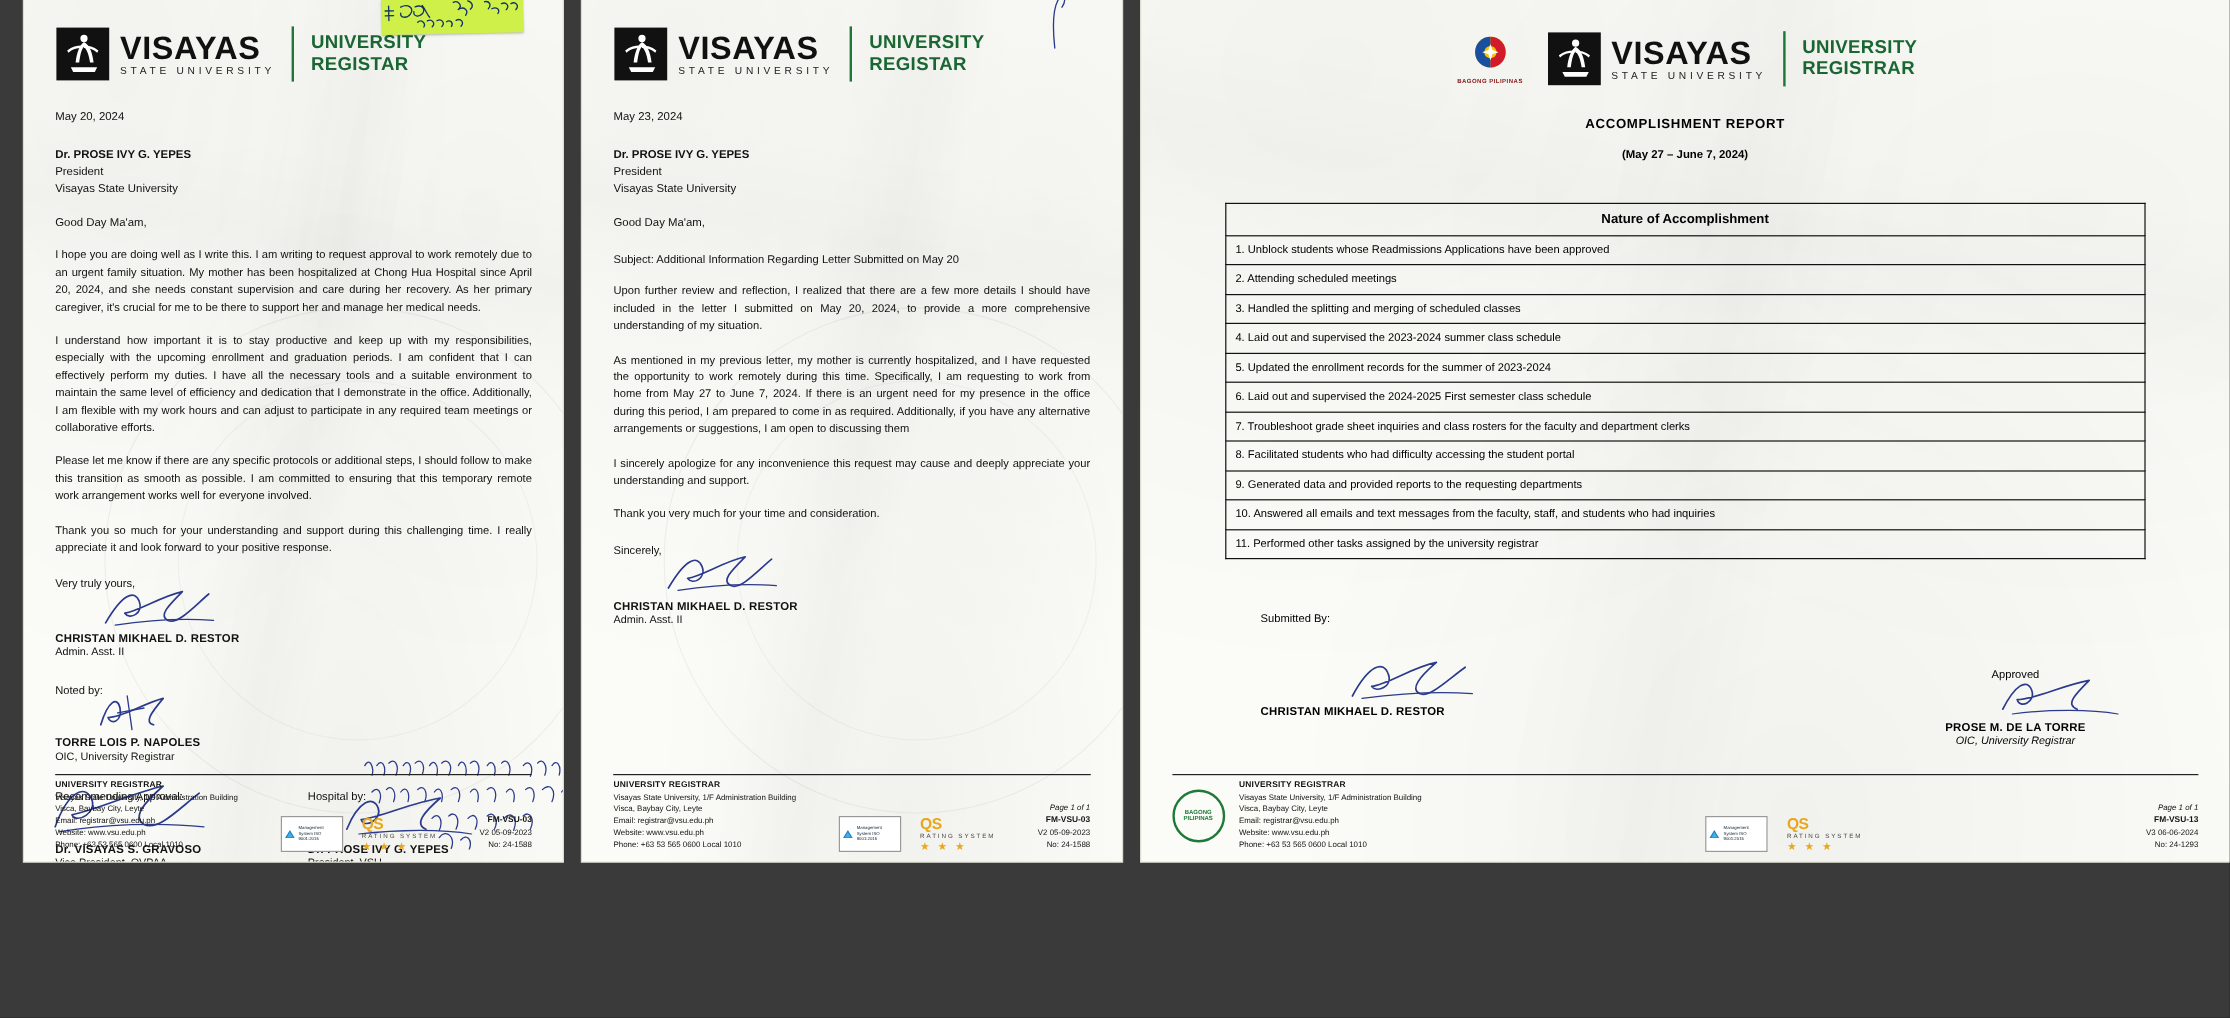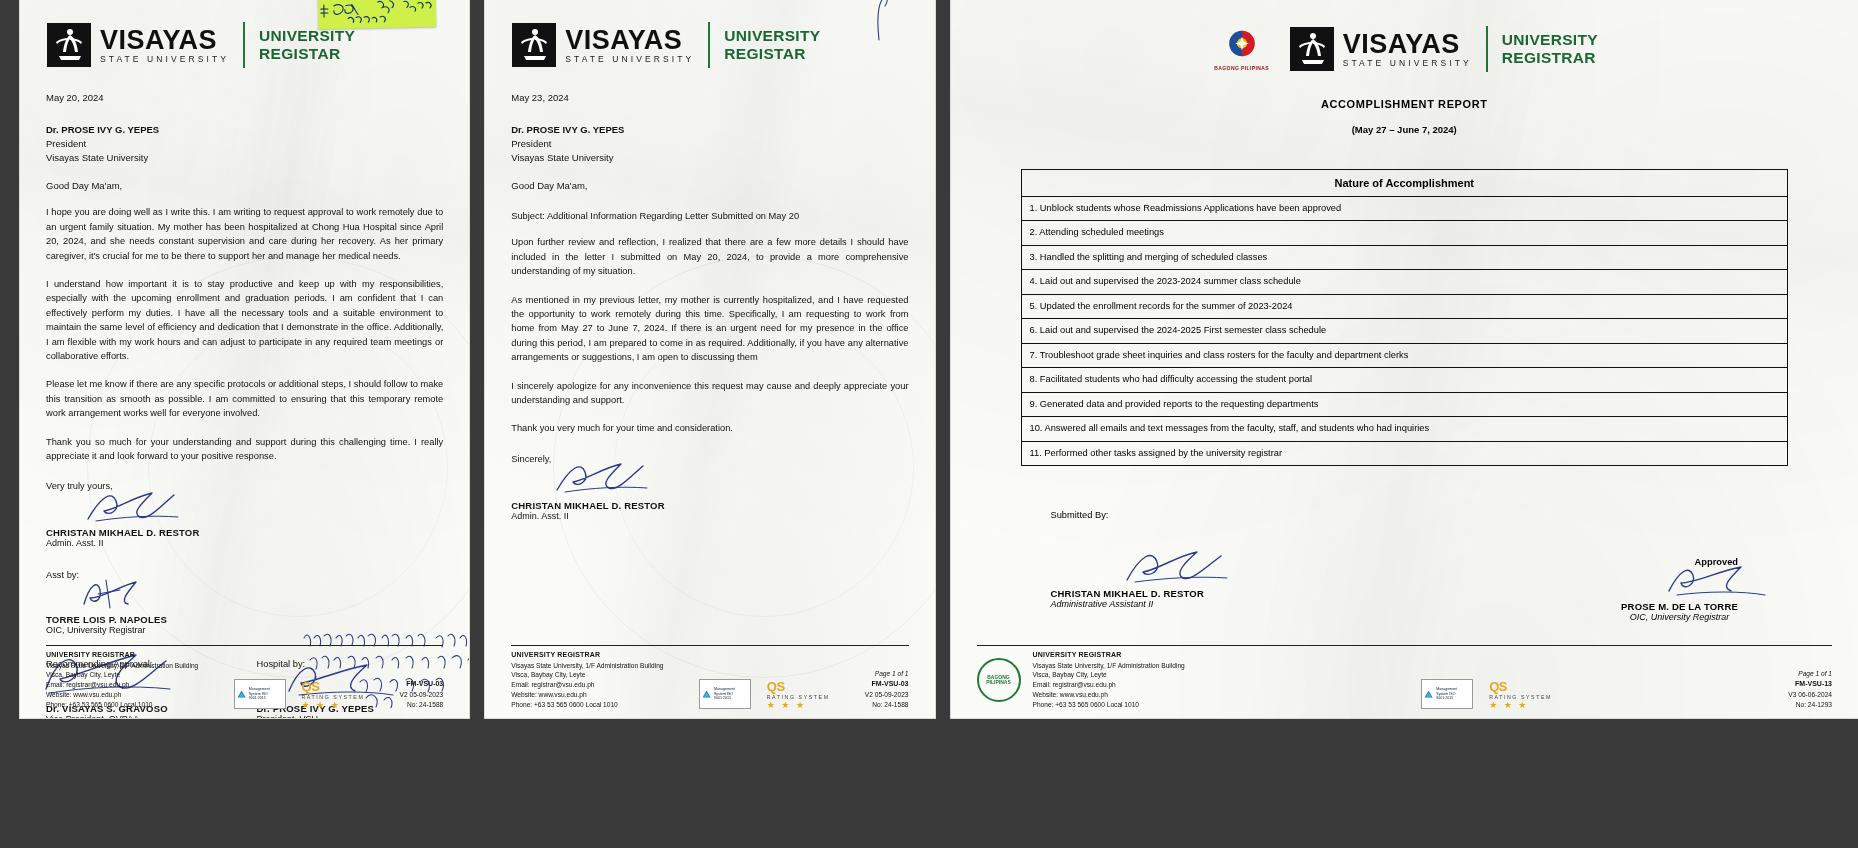--- a/index.html
+++ b/index.html
@@ -62,21 +62,21 @@
   .two-col{display:flex;justify-content:space-between;margin-top:24px;}
   .col{width:47%;position:relative;}
   .lbl{font-size:9.3px;}
 
   
   .footer{position:absolute;left:0;right:0;bottom:0;padding:0 26px 8px 26px;}
   .fline{height:1px;background:#222;margin-bottom:4px;}
   .fwrap{display:flex;align-items:flex-end;justify-content:space-between;}
   .faddr{font-size:6.6px;line-height:1.5;color:#111;}
   .faddr b{font-size:7px;letter-spacing:.2px;}
-  .fmarks{display:flex;align-items:flex-start;gap:16px;}
+  .fmarks{display:flex;align-items:flex-end;gap:16px;}
   .badge-iso{width:52px;height:30px;border:1px solid #9a9a9a;display:flex;align-items:center;gap:3px;padding:2px;box-sizing:border-box;background:#fff;}
   .badge-iso .tri{width:16px;height:16px;}
   .badge-iso .t{font-size:3.6px;line-height:1.25;color:#123;}
   .stars{text-align:left;}
   .stars .qs{font-size:13px;font-weight:bold;color:#e8a71c;letter-spacing:-.5px;}
   .stars .rt{font-size:5.2px;letter-spacing:1.6px;color:#444;}
   .stars .row{color:#e8a71c;font-size:9px;letter-spacing:2px;}
   .fmeta{text-align:right;font-size:6.6px;line-height:1.55;color:#111;}
   .fmeta .it{font-style:italic;}
   .fmeta b{font-size:7px;}
@@ -86,21 +86,21 @@
   
   .rep-title{text-align:center;font-weight:bold;font-size:11px;letter-spacing:.6px;margin-top:26px;}
   .rep-sub{text-align:center;font-weight:bold;font-size:9.5px;margin-top:14px;}
   table.acc{width:calc(100% - 140px);margin:34px 70px 0 70px;border-collapse:collapse;}
   table.acc th{border:1px solid #111;font-size:11px;padding:7px 4px;text-align:center;font-weight:bold;}
   table.acc td{border:1px solid #111;font-size:9.3px;padding:5px 8px;line-height:1.45;}
 
   .submitted{margin:44px 0 0 100px;font-size:9.3px;}
   .rep-sig{margin:34px 0 0 100px;position:relative;}
   .rep-approve{position:absolute;right:120px;bottom:96px;text-align:center;}
-  .rep-approve .lbl{text-align:right;font-weight:bold;}
+  .rep-approve .lbl{text-align:center;}
 
   
   .sticky{position:absolute;left:298px;top:-2px;width:118px;height:30px;background:#cff048;transform:rotate(-1.2deg);box-shadow:0 1px 2px rgba(0,0,0,.25);}
   .sticky .hw{position:absolute;inset:0;}
   .note-blue{position:absolute;left:280px;bottom:10px;width:210px;height:84px;}
   .note-blue svg *{stroke:#2b3a8c;}
 </style>
 </head>
 <body>
 
@@ -172,21 +172,21 @@
             <path d="M14 34 C40 30 70 28 96 30" stroke-width="1"></path>
           </svg>
         </div>
       </div>
       <div class="sig-block">
         <div class="sig-name">CHRISTAN MIKHAEL D. RESTOR</div>
         <div class="sig-title">Admin. Asst. II</div>
       </div>
 
       <div style="margin-top:22px;position:relative;">
-        <div class="lbl">Asst by:</div>
+        <div class="lbl">Noted by:</div>
         <div class="sig-space">
           <div class="ink" style="left:30px;top:-6px;">
             <svg width="110" height="40" viewBox="0 0 110 40">
               <path d="M8 30 C14 10 22 6 24 16 C26 28 16 30 14 24 C26 24 44 12 60 8 C50 20 44 28 52 30" stroke-width="1.4"></path>
               <path d="M30 6 L34 34 M22 20 L44 16" stroke-width="1.1"></path>
             </svg>
           </div>
         </div>
         <div class="sig-name">TORRE LOIS P. NAPOLES</div>
         <div class="sig-title">OIC, University Registrar</div>
@@ -457,21 +457,20 @@
     <div class="rep-sig">
       <div class="sig-space">
         <div class="ink" style="left:70px;top:-8px;">
           <svg width="130" height="44" viewBox="0 0 130 44">
             <path d="M6 34 C20 8 32 4 36 16 C40 26 26 32 22 26 C36 24 56 10 76 6 C62 18 54 28 62 32 C70 36 86 20 100 10" stroke-width="1.4"></path>
             <path d="M14 36 C44 32 78 30 106 32" stroke-width="1"></path>
           </svg>
         </div>
       </div>
       <div class="sig-name">CHRISTAN MIKHAEL D. RESTOR</div>
-      <div class="sig-title i">Administrative Assistant II</div>
     </div>
 
     <div class="rep-approve">
       <div class="lbl">Approved</div>
       <div class="sig-space">
         <div class="ink" style="left:40px;top:-8px;">
           <svg width="120" height="42" viewBox="0 0 120 42">
             <path d="M8 32 C18 12 28 6 32 16 C36 26 22 32 20 24 C34 24 58 12 80 8 C68 20 60 28 70 32" stroke-width="1.4"></path>
             <path d="M16 36 C46 32 82 32 104 36" stroke-width="1"></path>
           </svg>

